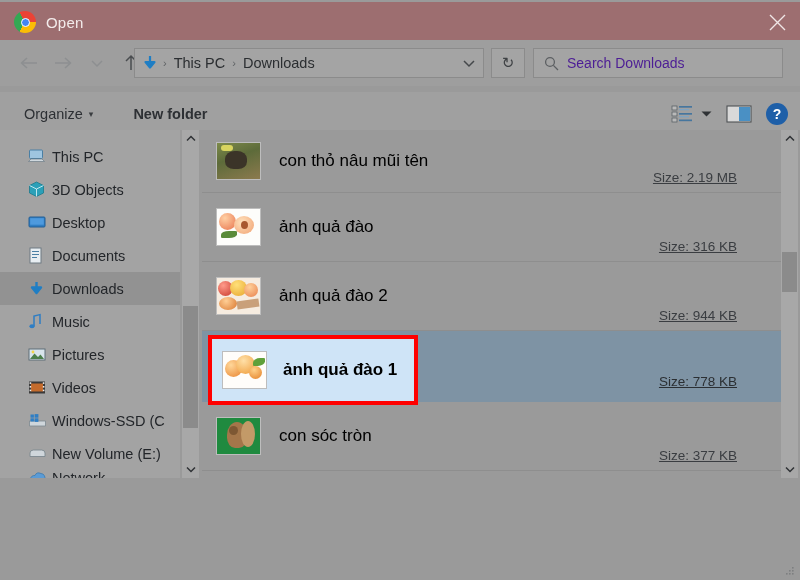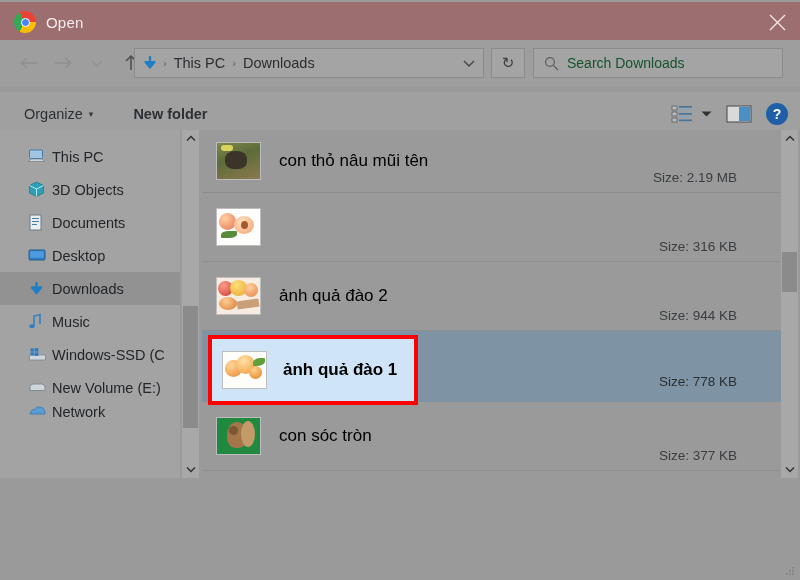--- a/index.html
+++ b/index.html
@@ -41,21 +41,21 @@
   .crumb-sep{color:#5f6265;font-size:11px;padding:0 4px;}
   .addr-chev{position:absolute;right:8px;top:9px;color:#45484b;font-size:11px;}
   .refresh{
     position:absolute;left:491px;top:48px;width:34px;height:30px;background:#a4a4a4;border:1px solid #8b8b8b;
     display:flex;align-items:center;justify-content:center;box-sizing:border-box;color:#3f4245;font-size:15px;cursor:pointer;
   }
   .searchbox{
     position:absolute;left:533px;top:48px;width:250px;height:30px;background:#a4a4a4;border:1px solid #8b8b8b;
     display:flex;align-items:center;box-sizing:border-box;
   }
-  .search-ph{font-size:14px;color:#14532d;margin-left:8px;}
+  .search-ph{font-size:14px;color:#4c1d95;margin-left:8px;}
 
   
   .cmdbar{position:absolute;left:0;top:92px;width:800px;height:44px;background:#a0a0a0;display:flex;align-items:center;}
   .cmd-item{font-size:14.5px;color:#2d3034;margin-left:24px;display:flex;align-items:center;cursor:pointer;}
   .cmd-item .caret{font-size:9px;margin-left:6px;color:#3a3d40;}
   .view-tools{position:absolute;right:12px;top:0;height:44px;display:flex;align-items:center;gap:14px;}
   .vt{display:flex;align-items:center;cursor:pointer;}
   .help-circle{width:22px;height:22px;border-radius:50%;background:#1e5fa8;color:#fff;font-size:14px;font-weight:bold;display:flex;align-items:center;justify-content:center;}
 
   
@@ -69,21 +69,21 @@
   .vsb .up,.vsb .dn{height:17px;display:flex;align-items:center;justify-content:center;color:#3f4245;font-size:10px;cursor:pointer;}
   .vsb .thumb{position:absolute;left:1px;width:15px;background:#8b8b8b;cursor:pointer;}
   .sb-left{left:182px;top:0;height:348px;}
   .sb-right{left:781px;top:0;height:348px;}
 
   .filelist{position:absolute;left:202px;top:0;width:579px;height:348px;background:#9a9a9a;overflow:hidden;}
   .frow{position:relative;height:68px;border-bottom:1px solid #8e8e8e;display:flex;align-items:center;}
   .frow.selected{background:#7e93a4;border-bottom:1px solid #7e93a4;}
   .thumb-img{width:43px;height:36px;margin-left:14px;border:1px solid #bdbdbd;background:#ddd;flex:none;position:relative;overflow:hidden;}
   .fname{margin-left:18px;font-size:17px;color:#000000;}
-  .fsize{position:absolute;right:44px;bottom:7px;font-size:13.5px;color:#3a3d41;}
+  .fsize{position:absolute;right:44px;bottom:7px;font-size:13.5px;color:#3a3d41;text-decoration:underline;}
   .frow.selected .fsize{color:#2b2f33;}
 
   
   .hl-row{
     position:absolute;left:208px;top:335px;width:210px;height:70px;
     border:4px solid #f00;background:#cfe4f7;box-sizing:border-box;z-index:5;
     display:flex;align-items:center;font-weight:bold;
   }
   .hl-row .thumb-img{margin-left:10px;}
   .hl-row .fname{margin-left:16px;}
@@ -218,60 +218,87 @@
           <svg width="17" height="17" viewBox="0 0 17 17">
               <path d="M8.5 1 L15.5 4.5 L15.5 12 L8.5 15.5 L1.5 12 L1.5 4.5 Z" fill="#2ba0b8" stroke="#1b7a8d" stroke-width=".8"></path>
               <path d="M1.5 4.5 L8.5 8 L15.5 4.5 M8.5 8 L8.5 15.5" stroke="#e6f7fa" stroke-width=".8" fill="none"></path>
             </svg>
         </span>
         <span>3D Objects</span>
       </div>
 
       <div class="nav-row">
         <span class="nav-ico">
+          <svg width="18" height="15" viewBox="0 0 18 15">
+              <rect x="1" y="2" width="16" height="10" rx="1" fill="#2f7ec4" stroke="#245f94" stroke-width="1"></rect>
+              <rect x="2.2" y="3.2" width="13.6" height="6.5" fill="#4e9ade"></rect>
+            </svg>
+        </span>
+        <span>Desktop</span>
+      </div>
+
+      <div class="nav-row">
+        <span class="nav-ico">
           <svg width="15" height="17" viewBox="0 0 15 17">
               <rect x="2" y="1" width="11" height="15" fill="#e8eef2" stroke="#6f7b83" stroke-width="1"></rect>
               <rect x="4" y="4" width="7" height="1" fill="#4a7fa4"></rect>
               <rect x="4" y="7" width="7" height="1" fill="#4a7fa4"></rect>
               <rect x="4" y="10" width="5" height="1" fill="#4a7fa4"></rect>
             </svg>
         </span>
         <span>Documents</span>
       </div>
 
-      <div class="nav-row">
-        <span class="nav-ico">
-          <svg width="18" height="15" viewBox="0 0 18 15">
-              <rect x="1" y="2" width="16" height="10" rx="1" fill="#2f7ec4" stroke="#245f94" stroke-width="1"></rect>
-              <rect x="2.2" y="3.2" width="13.6" height="6.5" fill="#4e9ade"></rect>
-            </svg>
-        </span>
-        <span>Desktop</span>
-      </div>
-
       <div class="nav-row sel">
         <span class="nav-ico">
           <svg width="17" height="17" viewBox="0 0 17 17">
               <path d="M8.5 2 L8.5 9 M4 7.5 L8.5 13 L13 7.5 Z" fill="#1f7ec4" stroke="#1f7ec4" stroke-width="2.4" stroke-linejoin="round"></path>
             </svg>
         </span>
         <span>Downloads</span>
       </div>
 
       <div class="nav-row">
         <span class="nav-ico">
           <svg width="15" height="17" viewBox="0 0 15 17">
               <path d="M6 13 L6 3 L12 1.6 L12 11" stroke="#2f7ec4" stroke-width="1.5" fill="none"></path>
               <ellipse cx="4" cy="13.2" rx="2.6" ry="2" fill="#2f7ec4"></ellipse>
             </svg>
         </span>
         <span>Music</span>
       </div>
 
-
+      <div class="nav-row">
+        <span class="nav-ico">
+          <svg width="18" height="15" viewBox="0 0 18 15">
+              <rect x="1" y="2" width="16" height="11" fill="#d8e4ec" stroke="#5f6f79" stroke-width="1"></rect>
+              <path d="M2 12 L6.5 6.5 L10 10 L12.5 7.5 L16 12 Z" fill="#4c7f4c"></path>
+              <circle cx="5" cy="5" r="1.4" fill="#f2d64a"></circle>
+            </svg>
+        </span>
+        <span>Pictures</span>
+      </div>
+
+      <div class="nav-row">
+        <span class="nav-ico">
+          <svg width="18" height="15" viewBox="0 0 18 15">
+              <rect x="1" y="1.5" width="16" height="12" fill="#3a3a3a"></rect>
+              <rect x="3" y="3.5" width="12" height="8" fill="#c46b2c"></rect>
+              <g fill="#efefef">
+                <rect x="1.6" y="2.3" width="1.6" height="1.6"></rect>
+                <rect x="1.6" y="6" width="1.6" height="1.6"></rect>
+                <rect x="1.6" y="9.6" width="1.6" height="1.6"></rect>
+                <rect x="14.8" y="2.3" width="1.6" height="1.6"></rect>
+                <rect x="14.8" y="6" width="1.6" height="1.6"></rect>
+                <rect x="14.8" y="9.6" width="1.6" height="1.6"></rect>
+              </g>
+            </svg>
+        </span>
+        <span>Videos</span>
+      </div>
 
       <div class="nav-row">
         <span class="nav-ico">
           <svg width="19" height="15" viewBox="0 0 19 15">
               <path d="M1.5 8 L17.5 8 L17.5 13 L1.5 13 Z" fill="#cfd6db" stroke="#7c888f" stroke-width=".8"></path>
               <g fill="#2f7ec4">
                 <rect x="2.5" y="1.5" width="3.4" height="3.2"></rect>
                 <rect x="6.6" y="1.1" width="3.8" height="3.6"></rect>
                 <rect x="2.5" y="5.3" width="3.4" height="3.2"></rect>
                 <rect x="6.6" y="5.3" width="3.8" height="3.6"></rect>
@@ -325,20 +352,21 @@
         <div class="fsize">Size: 2.19 MB</div>
       </div>
 
       <div class="frow">
         <div class="thumb-img" style="background:#fdfdfb;">
           <div style="position:absolute;left:2px;top:4px;width:17px;height:17px;border-radius:50%;background:radial-gradient(circle at 35% 30%,#ffd0a4,#e8734c);"></div>
           <div style="position:absolute;left:17px;top:7px;width:20px;height:18px;border-radius:50%;background:radial-gradient(circle at 40% 35%,#ffe2bd,#f0a071);"></div>
           <div style="position:absolute;left:24px;top:12px;width:7px;height:8px;border-radius:50%;background:#a8582f;"></div>
           <div style="position:absolute;left:4px;top:22px;width:16px;height:7px;background:#5a8b3a;border-radius:50% 10% 50% 10%;"></div>
         </div>
+        <div class="fname">ảnh quả đào</div>
         <div class="fsize">Size: 316 KB</div>
       </div>
 
       <div class="frow">
         <div class="thumb-img" style="background:#f6ece0;">
           <div style="position:absolute;left:1px;top:3px;width:15px;height:15px;border-radius:50%;background:radial-gradient(circle at 35% 30%,#ff9b8a,#c8392c);"></div>
           <div style="position:absolute;left:13px;top:2px;width:17px;height:16px;border-radius:50%;background:radial-gradient(circle at 40% 30%,#ffe07a,#e7a52c);"></div>
           <div style="position:absolute;left:27px;top:5px;width:14px;height:14px;border-radius:50%;background:radial-gradient(circle at 40% 30%,#ffd09a,#e8804c);"></div>
           <div style="position:absolute;left:2px;top:19px;width:18px;height:13px;border-radius:50%;background:radial-gradient(circle at 40% 30%,#ffcf96,#d9772e);"></div>
           <div style="position:absolute;left:20px;top:22px;width:22px;height:8px;background:#c9a07a;transform:rotate(-8deg);"></div>

